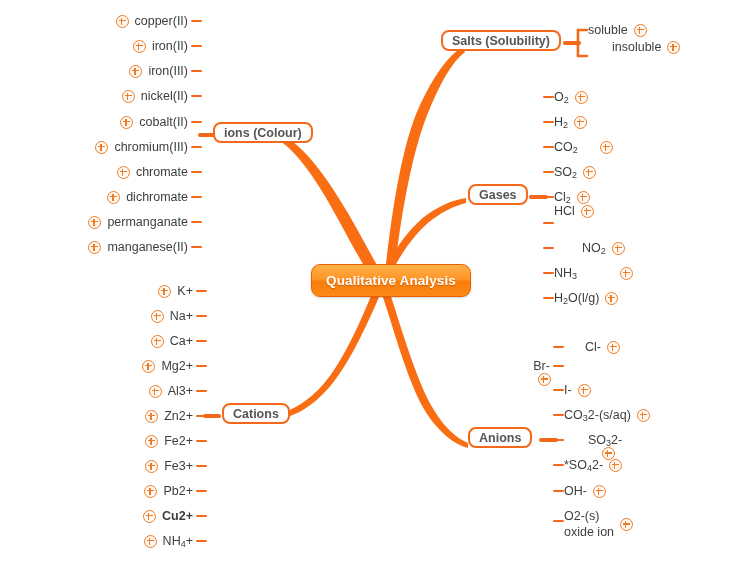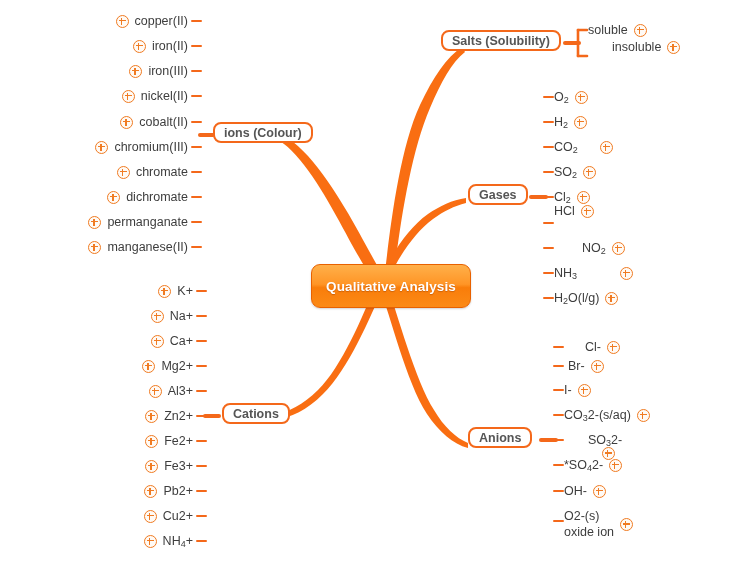--- a/index.html
+++ b/index.html
@@ -217,21 +217,21 @@
       <line x1="197" y1="416" x2="206" y2="416"></line>
       <line x1="197" y1="441" x2="206" y2="441"></line>
       <line x1="197" y1="466" x2="206" y2="466"></line>
       <line x1="197" y1="491" x2="206" y2="491"></line>
       <line x1="197" y1="516" x2="206" y2="516"></line>
       <line x1="197" y1="541" x2="206" y2="541"></line>
       <line x1="205" y1="416" x2="219" y2="416" stroke-width="4"></line>
     </g>
   </svg>
 
-  <div class="root-node" style="left:311px; top:264px; width:160px; height:44px;">
+  <div class="root-node" style="left:311px; top:264px; width:160px; height:33px;">
     <span>Qualitative Analysis</span>
   </div>
 
   <div class="branch-node" style="left:213px; top:122px;">
     <span>ions (Colour)</span>
   </div>
 
   <div class="branch-node" style="left:441px; top:30px;">
     <span>Salts (Solubility)</span>
   </div>
@@ -332,21 +332,21 @@
   </div>
   <div class="leaf right" style="left:554px; top:291px;">
     <span class="leaf-text"><span>H</span><sub>2</sub><span>O(l/g)</span></span>
     <span class="plus-icon"></span>
   </div>
 
   <div class="leaf right" style="left:564px; top:340px;margin-left:21px;">
     <span class="leaf-text"><span>Cl-</span></span>
     <span class="plus-icon"></span>
   </div>
-  <div class="leaf right" style="left:568px; top:359px;">
+  <div class="leaf right" style="left:532px; top:359px;flex-direction:column;">
     <span class="leaf-text"><span>Br-</span></span>
     <span class="plus-icon"></span>
   </div>
   <div class="leaf right" style="left:564px; top:383px;">
     <span class="leaf-text"><span>I-</span></span>
     <span class="plus-icon"></span>
   </div>
   <div class="leaf right" style="left:564px; top:408px;">
     <span class="leaf-text"><span>CO</span><sub>3</sub><span>2-(s/aq)</span></span>
     <span class="plus-icon"></span>
@@ -400,21 +400,21 @@
     <span class="leaf-text"><span>Fe2+</span></span>
   </div>
   <div class="leaf left" style="right:557px; top:459px;">
     <span class="plus-icon"></span>
     <span class="leaf-text"><span>Fe3+</span></span>
   </div>
   <div class="leaf left" style="right:557px; top:484px;">
     <span class="plus-icon"></span>
     <span class="leaf-text"><span>Pb2+</span></span>
   </div>
-  <div class="leaf left" style="right:557px; top:509px;">
+  <div class="leaf left" style="right:557px; top:509px;font-weight:bold;">
     <span class="plus-icon"></span>
     <span class="leaf-text"><span>Cu2+</span></span>
   </div>
   <div class="leaf left" style="right:557px; top:534px;">
     <span class="plus-icon"></span>
     <span class="leaf-text"><span>NH</span><sub>4</sub><span>+</span></span>
   </div>
 
 </div>
 

